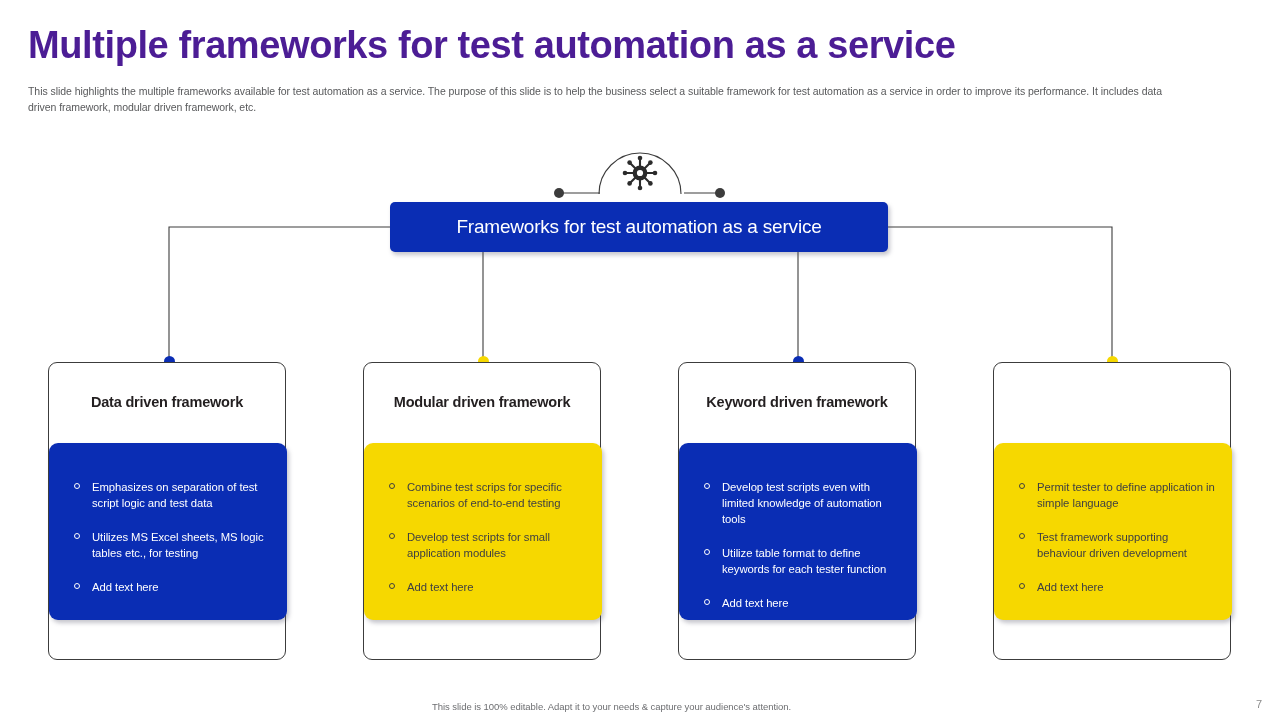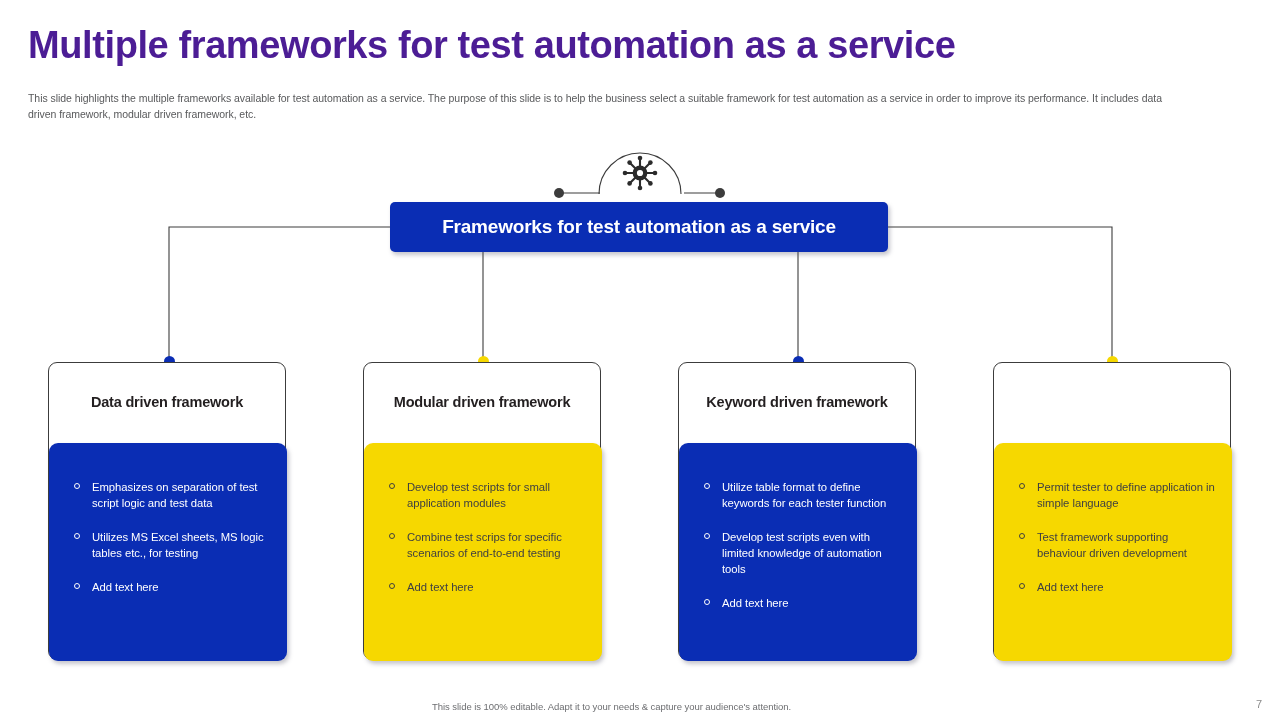--- a/index.html
+++ b/index.html
@@ -32,21 +32,20 @@
   }
   #slide-subtitle {
     position: absolute;
     left: 28px;
     top: 84px;
     width: 1155px;
     font-size: 10.5px;
     line-height: 15.5px;
     color: #58595b;
     letter-spacing: -0.05px;
-    margin-top: 7px;
   }
 
   
   #diagram {
     position: absolute;
     left: 0;
     top: 0;
     width: 1280px;
     height: 720px;
   }
@@ -78,21 +77,21 @@
     background: #0a2db4;
     border-radius: 5px;
     box-shadow: 2px 3px 4px rgba(90,90,110,0.35);
     display: flex;
     align-items: center;
     justify-content: center;
   }
   #main-banner .banner-text {
     color: #ffffff;
     font-size: 19px;
-    font-weight: 700;
+    font-weight: 400;
     letter-spacing: -0.2px;
   }
 
   
   .card {
     position: absolute;
     top: 362px;
     width: 240px;
     height: 300px;
   }
@@ -121,21 +120,21 @@
     font-weight: 700;
     color: #231f20;
     line-height: 19px;
     letter-spacing: -0.2px;
   }
   .card-panel {
     position: absolute;
     left: 1px;
     top: 81px;
     width: 238px;
-    height: 218px;
+    height: 177px;
     border-radius: 9px;
     box-sizing: border-box;
     padding: 36px 17px 10px 23px;
     box-shadow: 2px 3px 4px rgba(90,90,110,0.35);
   }
   .card-panel.blue  { background: #0a2db4; }
   .card-panel.yellow{ background: #f6d800; }
 
   .bullets { list-style: none; margin: 0; padding: 0; }
   .bullet {
@@ -266,34 +265,34 @@
         <li class="bullet"><span class="marker"></span><span>Add text here</span></li>
       </ul>
     </div>
   </div>
 
   <div class="card" style="left:363px">
     <div class="card-shell"></div>
     <div class="card-title">Modular driven framework</div>
     <div class="card-panel yellow">
       <ul class="bullets">
+        <li class="bullet"><span class="marker"></span><span>Combine test scrips for specific scenarios of end-to-end testing</span></li>
         <li class="bullet"><span class="marker"></span><span>Develop test scripts for small application modules</span></li>
-        <li class="bullet"><span class="marker"></span><span>Combine test scrips for specific scenarios of end-to-end testing</span></li>
         <li class="bullet"><span class="marker"></span><span>Add text here</span></li>
       </ul>
     </div>
   </div>
 
   <div class="card" style="left:678px">
     <div class="card-shell"></div>
     <div class="card-title">Keyword driven framework</div>
     <div class="card-panel blue">
       <ul class="bullets">
+        <li class="bullet"><span class="marker"></span><span>Develop test scripts even with limited knowledge of automation tools</span></li>
         <li class="bullet"><span class="marker"></span><span>Utilize table format to define keywords for each tester function</span></li>
-        <li class="bullet"><span class="marker"></span><span>Develop test scripts even with limited knowledge of automation tools</span></li>
         <li class="bullet"><span class="marker"></span><span>Add text here</span></li>
       </ul>
     </div>
   </div>
 
   <div class="card" style="left:993px">
     <div class="card-shell"></div>
     <div class="card-panel yellow">
       <ul class="bullets">
         <li class="bullet"><span class="marker"></span><span>Permit tester to define application in simple language</span></li>

